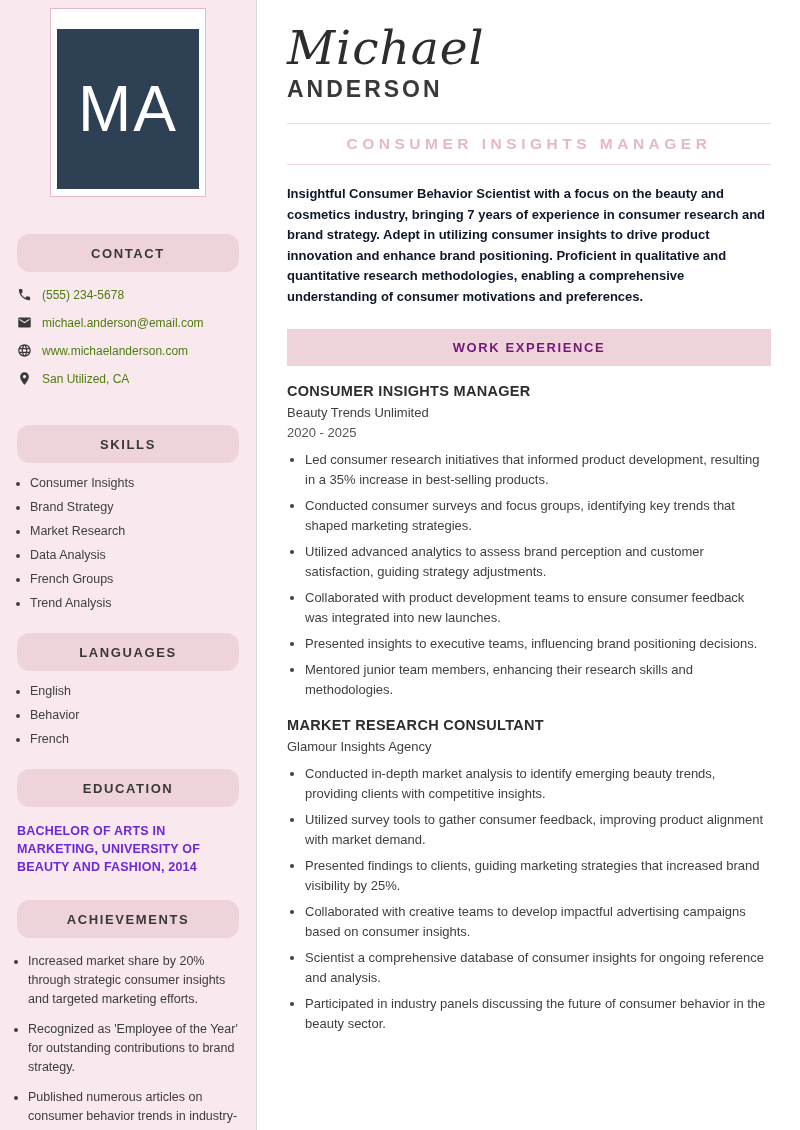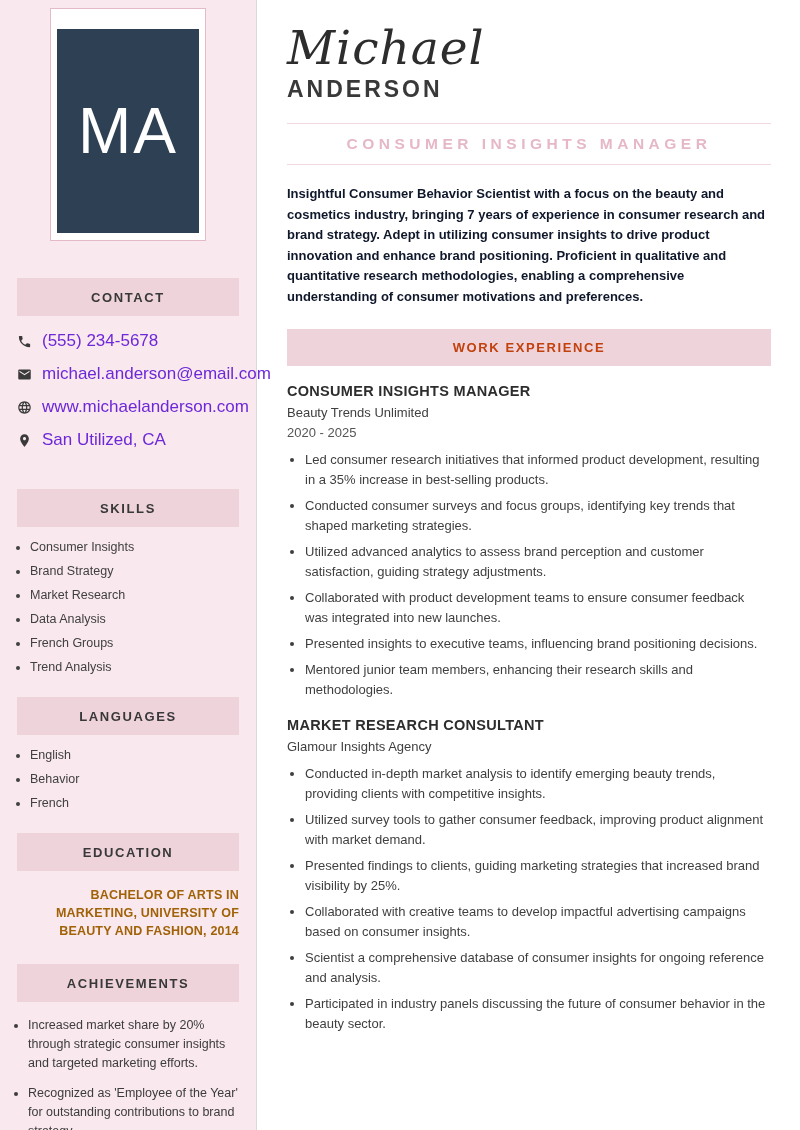--- a/index.html
+++ b/index.html
@@ -20,49 +20,50 @@
     padding-top: 8px;
     flex-shrink: 0;
   }
   .monogram-frame {
     width: 156px; margin: 0 auto;
     background: #ffffff;
     border: 1px solid #e4b9c8;
     padding: 20px 6px 7px 6px;
   }
   .monogram-box {
-    height: 204px; background: #2e4054;
+    height: 160px; background: #2e4054;
     display: flex; align-items: center; justify-content: center;
     color: #ffffff; font-size: 64px; letter-spacing: 2px;
     font-family: "Liberation Sans", sans-serif; font-weight: 400;
   }
   .side-header {
     background: #eed3db;
     margin: 0 17px;
     height: 38px;
     display: flex; align-items: center; justify-content: center;
     font-weight: bold; font-size: 13px; letter-spacing: 1.6px;
     color: #383838;
+    border-radius: 13px;
   }
   .mt-contact { margin-top: 37px; }
   .mt-section { margin-top: 22px; }
 
   .contact-list { padding: 15px 17px 4px 17px; }
   .contact-row { display: flex; align-items: center; margin-bottom: 13px; }
   .contact-row .cicon { width: 15px; height: 15px; margin-right: 10px; flex-shrink: 0; }
   .contact-row .cicon svg { width: 15px; height: 15px; fill: #3a3a3a; display: block; }
-  .contact-row .ctext { font-size: 17px; color: #6d28d9; }
+  .contact-row .ctext { font-size: 12px; color: #4d7c0f; }
 
   ul.side-list { margin: 13px 0 4px 0; padding-left: 30px; list-style: disc; }
   ul.side-list li { font-size: 12.5px; color: #404040; margin-bottom: 9px; line-height: 15px; }
 
   .education-text {
     padding: 15px 17px 2px 17px;
-    font-size: 12.5px; font-weight: bold; color: #a16207;
-    line-height: 18px; letter-spacing: 0.2px; text-align: right;
+    font-size: 12.5px; font-weight: bold; color: #6d28d9;
+    line-height: 18px; letter-spacing: 0.2px;
   }
 
   ul.achievement-list { margin: 14px 0 0 0; padding-left: 28px; list-style: disc; padding-right: 12px; }
   ul.achievement-list li { font-size: 12.5px; color: #3c3c3c; margin-bottom: 11px; line-height: 19px; }
 
   
   .main { flex: 1; padding: 22px 29px 0 30px; }
   .first-name {
     font-family: "DejaVu Serif", serif;
     font-style: italic;
@@ -85,21 +86,21 @@
   .summary {
     margin-top: 19px;
     font-size: 13px; line-height: 20.5px; color: #0f172a; font-weight: bold;
   }
   .work-banner {
     margin-top: 22px;
     background: #eed3db;
     height: 37px;
     display: flex; align-items: center; justify-content: center;
     font-weight: bold; font-size: 13px; letter-spacing: 1.6px;
-    color: #c2410c;
+    color: #701a75;
   }
   .job { margin-top: 17px; }
   .job-role { font-size: 14.5px; font-weight: bold; color: #2d2d2d; letter-spacing: 0.3px; }
   .job-company { font-size: 13px; color: #404040; margin-top: 6px; }
   .job-dates { font-size: 13px; color: #555555; margin-top: 5px; }
   ul.job-bullets { margin: 10px 0 0 0; padding-left: 18px; list-style: disc; }
   ul.job-bullets li { font-size: 13px; line-height: 20px; margin-bottom: 6px; color: #3f3f3f; }
 </style>
 </head>
 <body>

